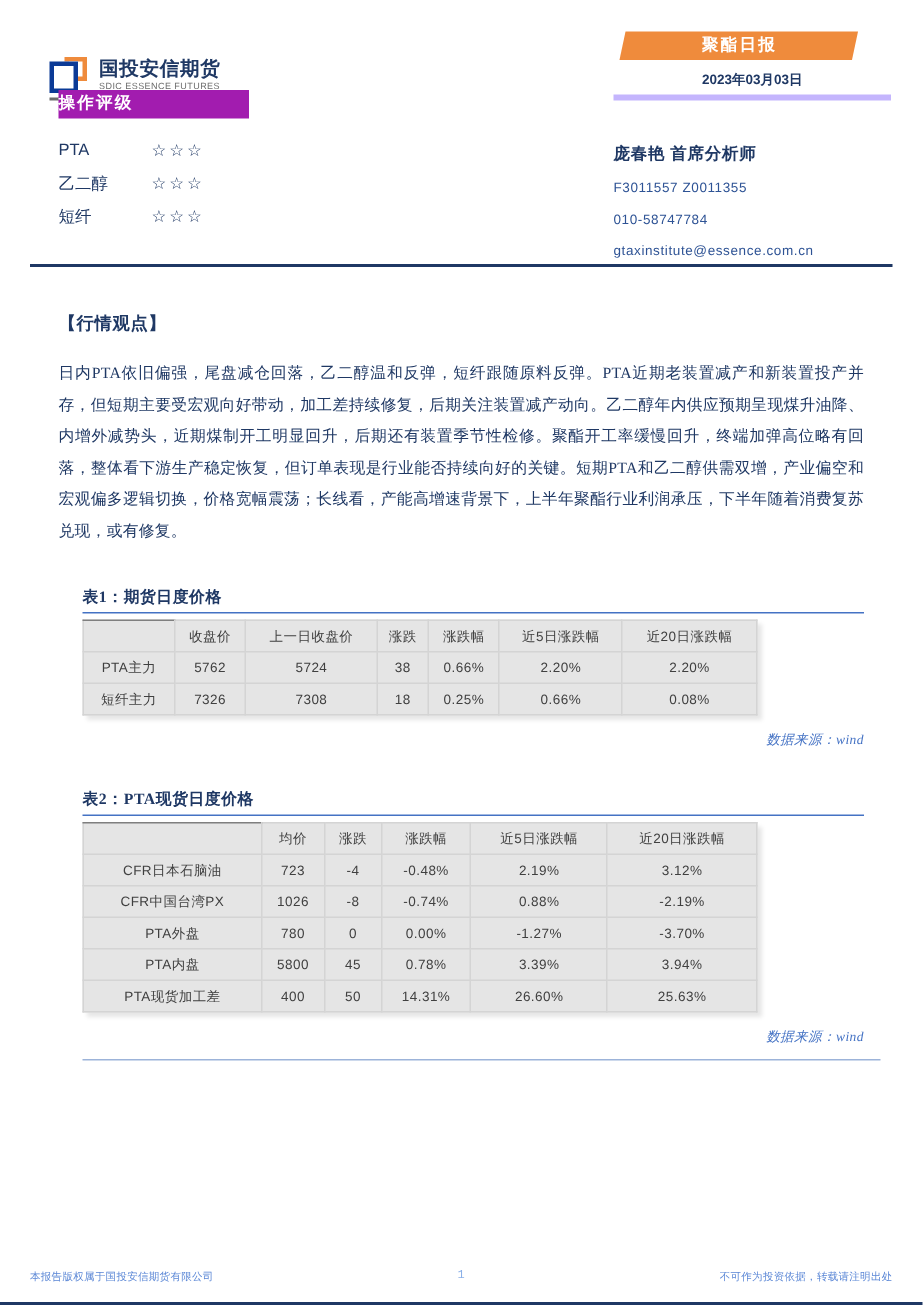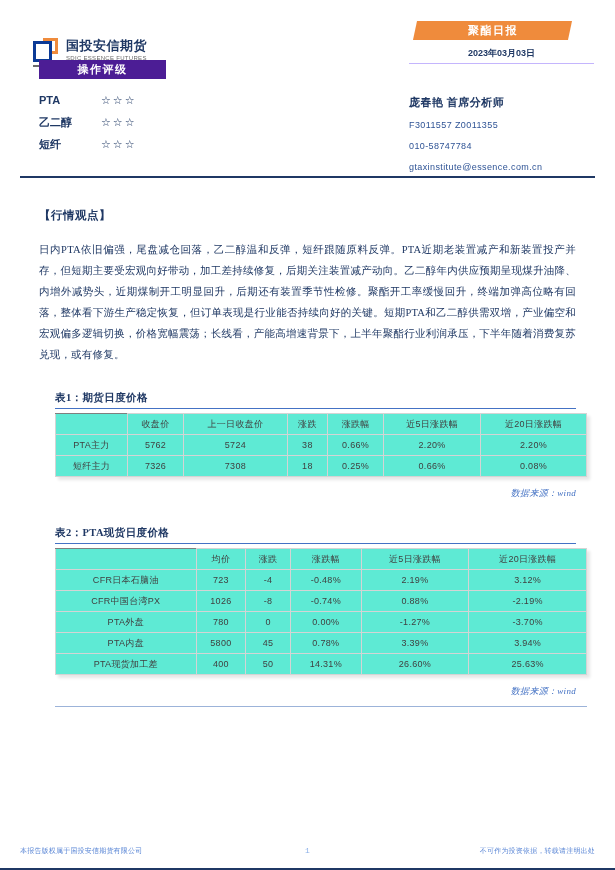--- a/index.html
+++ b/index.html
@@ -80,45 +80,44 @@
     line-height: 9px;
     margin-top: 1px;
   }
 
   .rating-title {
     position: absolute;
     left: 39px;
     top: 60px;
     width: 127px;
     height: 19px;
-    background: #4c1d95;
+    background: #a21caf;
     color: #ffffff;
     font-family: "Liberation Serif", serif;
     font-weight: bold;
     font-size: 11px;
     letter-spacing: 1.5px;
-    text-align: center;
     line-height: 19px;
   }
 
   .rating-list {
     position: absolute;
     left: 39px;
     top: 89px;
     width: 160px;
   }
   .rating-row {
     display: flex;
     align-items: center;
     height: 22px;
   }
   .rating-name {
     width: 62px;
     font-family: "Liberation Sans", sans-serif;
-    font-weight: bold;
+    font-weight: normal;
     font-size: 11px;
     color: #1f3864;
   }
   .rating-stars {
     font-size: 11px;
     color: #1f3864;
     letter-spacing: 2px;
     font-family: "DejaVu Sans", sans-serif;
   }
 
@@ -144,21 +143,21 @@
     position: absolute;
     left: 409px;
     top: 47px;
     width: 185px;
     text-align: center;
     font-family: "Liberation Sans", sans-serif;
     font-weight: bold;
     font-size: 9px;
     color: #1f3864;
     padding-bottom: 3px;
-    border-bottom: 1px solid #c4b5fd;
+    border-bottom: 4px solid #c4b5fd;
   }
 
   .analyst-block {
     position: absolute;
     left: 409px;
     top: 95px;
     width: 200px;
   }
   .analyst-name {
     font-family: Liberation Serif, serif;
@@ -221,22 +220,22 @@
     margin-left: 16px;
     margin-right: 0px;
     height: 1px;
     background: #4472c4;
   }
 
   table.data {
     margin-top: 4px;
     margin-left: 16px;
     border-collapse: collapse;
-    width: 532px;
-    background: #5eead4;
+    width: 450px;
+    background: #e5e5e5;
     box-shadow: 3px 3px 3px rgba(0,0,0,0.10);
   }
   table.data th, table.data td {
     border: 1px solid #d4d4d4;
     font-family: "Liberation Sans", sans-serif;
     font-size: 9px;
     color: #404040;
     text-align: center;
     height: 20px;
     padding: 0 2px;

